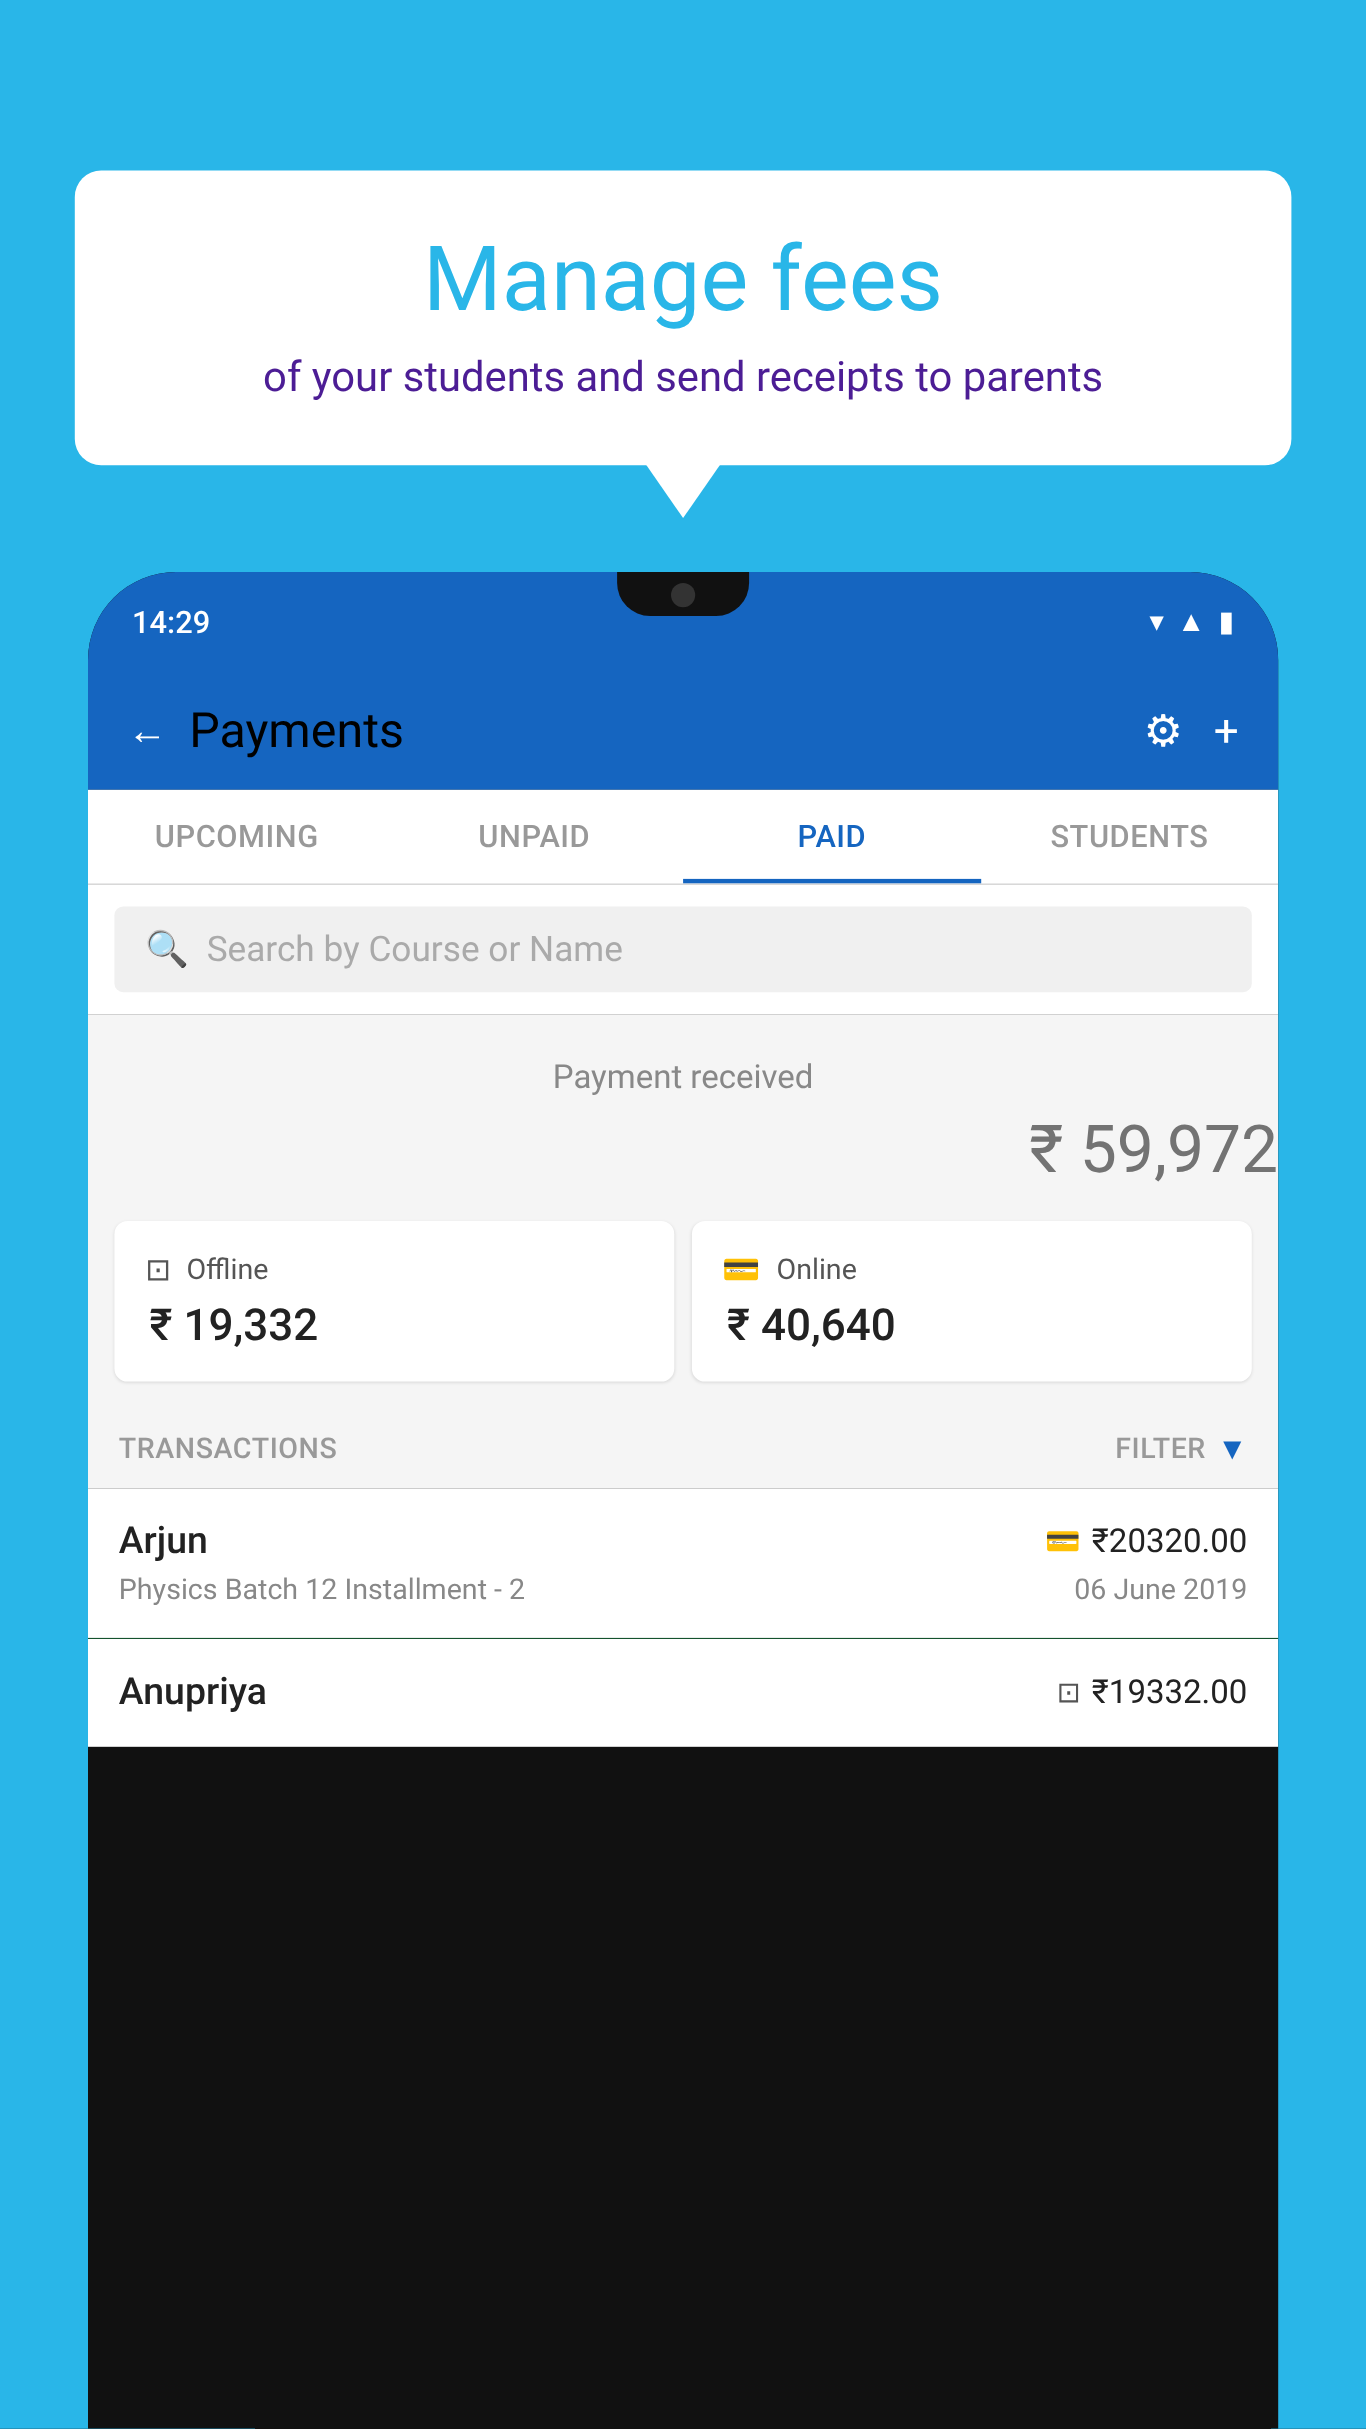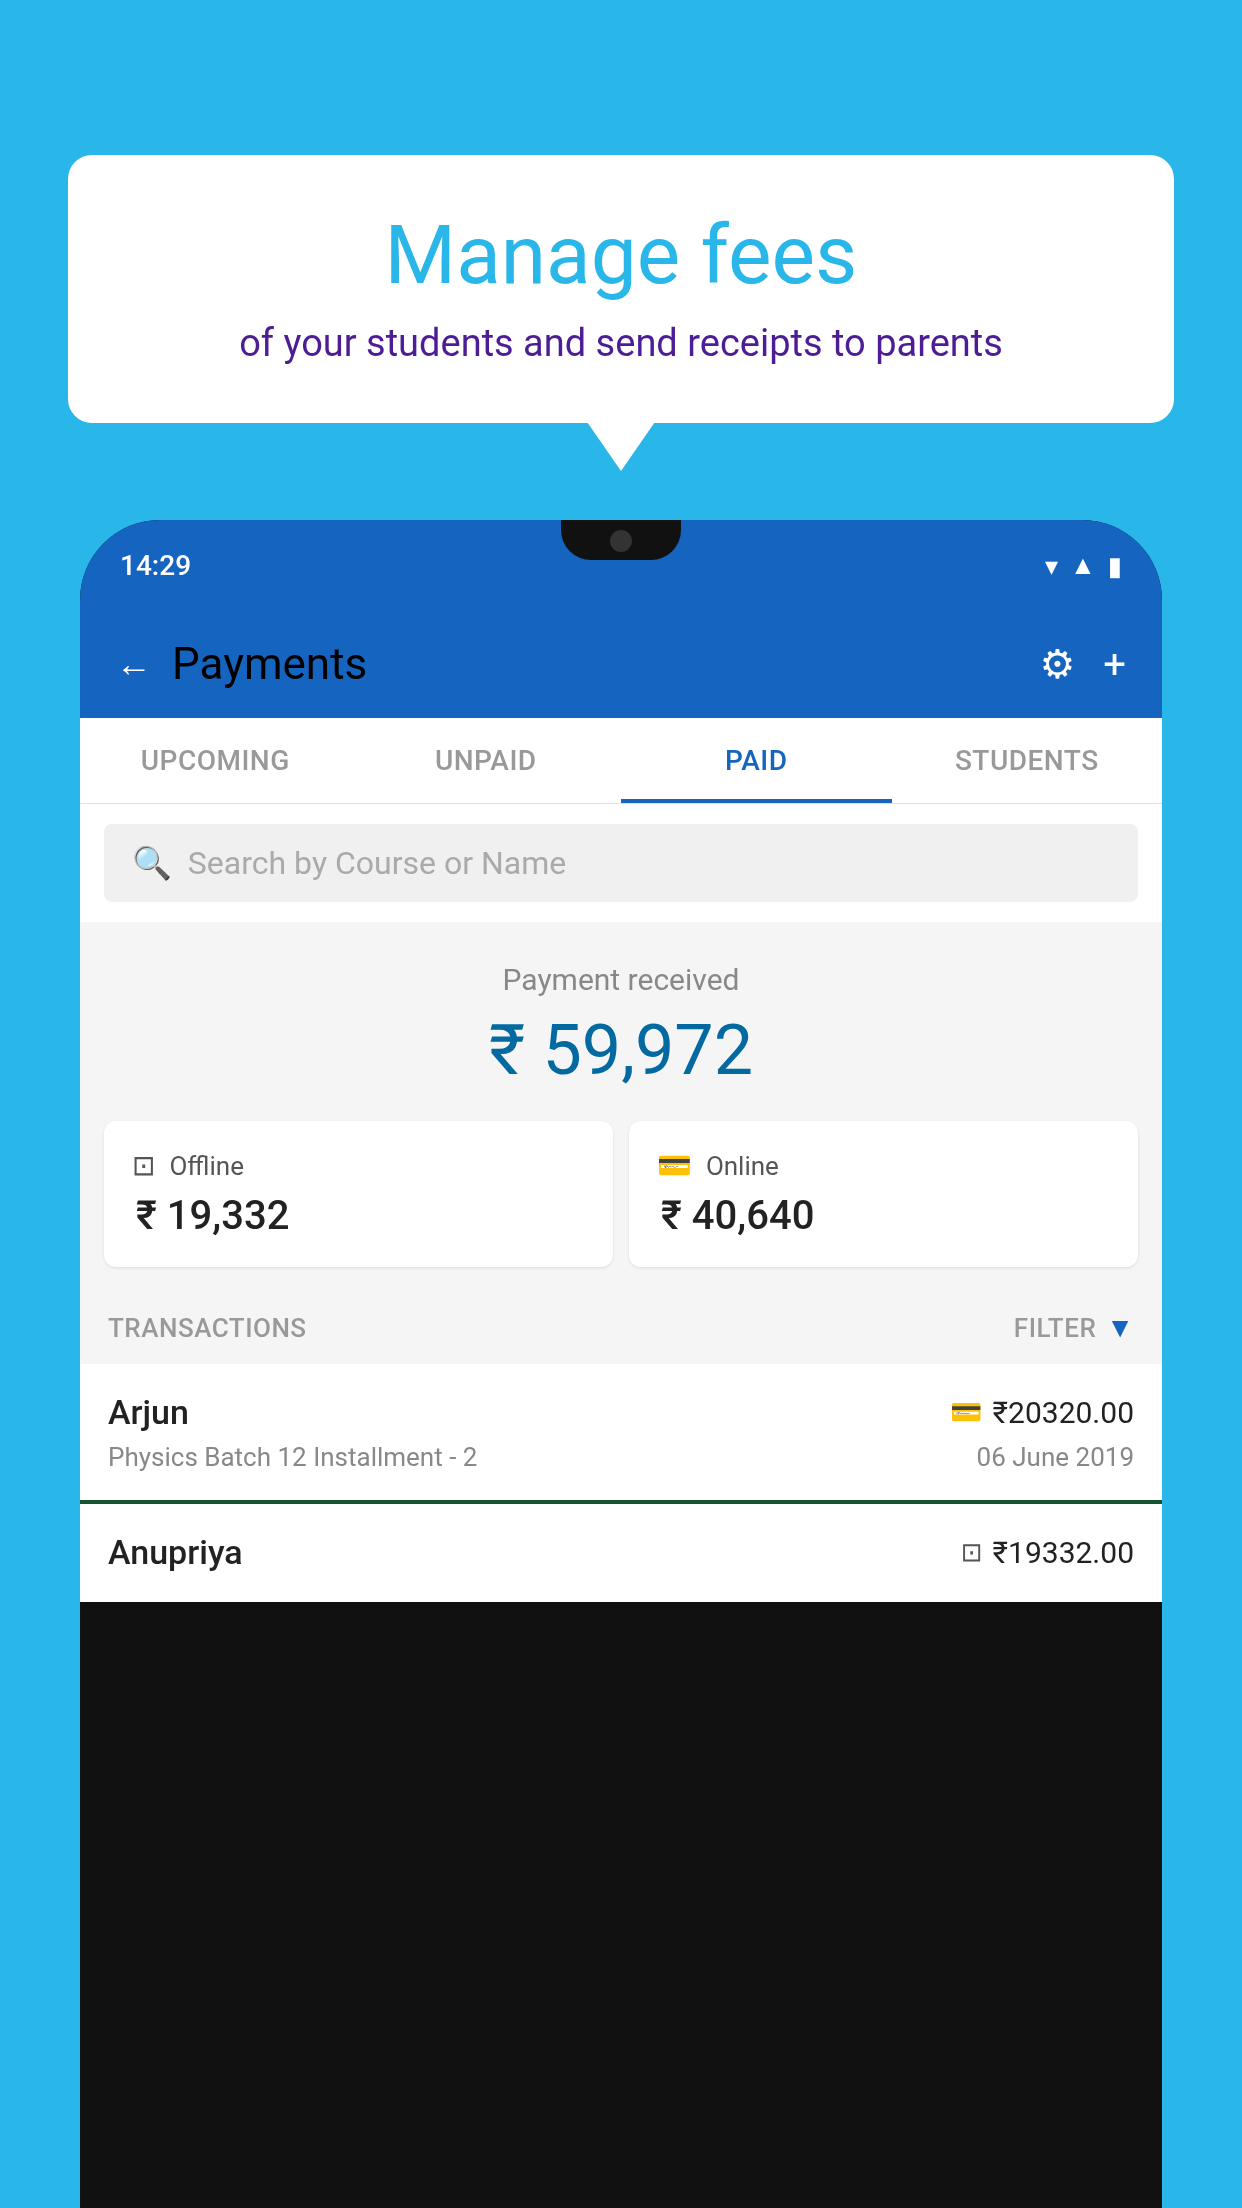--- a/index.html
+++ b/index.html
@@ -196,23 +196,24 @@
       background: #f5f5f5;
       text-align: center;
       padding: 40px 0 30px;
     }
     .payment-label {
       color: #888;
       font-size: 30px;
       margin-bottom: 12px;
     }
     .payment-amount {
-      font-size: 70px;
+      font-size: 60px;
       font-weight: 400;
-      color: #0369a1;
+      color: #737373;
+      text-align: right;
     }
 
     
     .cards-row {
       display: flex;
       gap: 16px;
       padding: 0 24px 24px;
       background: #f5f5f5;
     }
     .card {
@@ -270,21 +271,21 @@
     }
     .filter-icon {
       color: #1565C0;
       font-size: 28px;
     }
 
     
     .transaction-row {
       background: white;
       padding: 28px 28px;
-      border-bottom: 4px solid #14532d;
+      border-bottom: 1px solid #14532d;
     }
     .transaction-top {
       display: flex;
       justify-content: space-between;
       align-items: center;
       margin-bottom: 10px;
     }
     .student-name {
       font-size: 34px;
       font-weight: 500;

